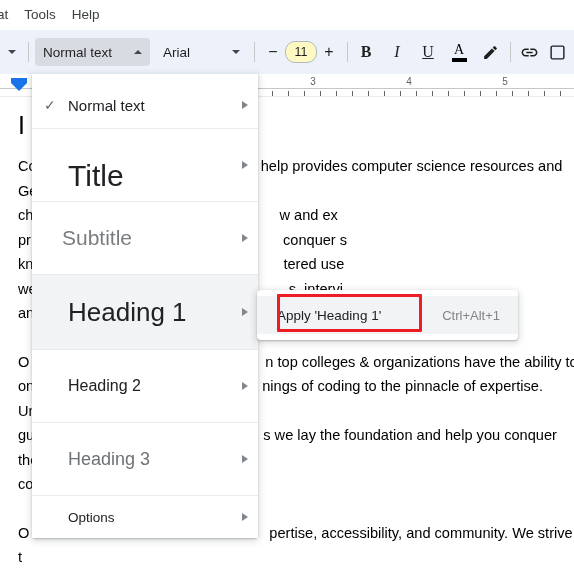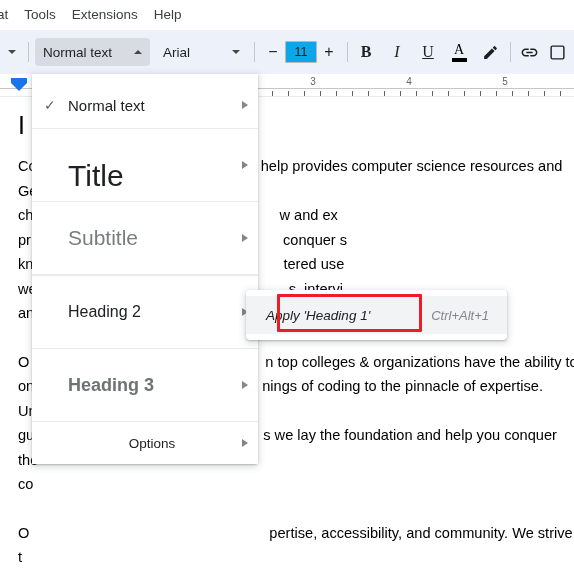--- a/index.html
+++ b/index.html
@@ -100,27 +100,27 @@
     align-items: center;
     justify-content: center;
     width: 24px; height: 28px;
     font-size: 16px;
     color: #1f1f1f;
     border-radius: 4px;
   }
   #font-size-box {
     width: 32px; height: 22px;
     border: 1px solid #b5b9be;
-    border-radius: 1px;
+    border-radius: 10px;
     display: flex;
     align-items: center;
     justify-content: center;
     font-size: 12.5px;
     color: #1f1f1f;
-    background: #0ea5e9;
+    background: #fef9c3;
     box-sizing: border-box;
   }
   .tb-icon-b { font-weight: bold; font-family: "Liberation Serif", serif; font-size: 16px;}
   .tb-icon-i { font-style: italic; font-family: "Liberation Serif", serif; font-size: 16px;}
   .tb-icon-u { text-decoration: underline; font-family: "Liberation Serif", serif; font-size: 16px;}
   #tb-textcolor {
     display: flex;
     flex-direction: column;
     align-items: center;
     justify-content: center;
@@ -256,43 +256,42 @@
   .menu-sep {
     height: 1px;
     background: #e8eaed;
     margin: 0;
   }
   
   #row-normal { height: 46px; }
   #row-normal .mlabel { font-size: 15px; }
   #row-title { height: 72px; }
   #row-title .mlabel { font-size: 30px; color: #202124; margin-top: 21px; }
-  #row-subtitle { height: 72px; }
+  #row-subtitle { height: 72px; padding-left: 6px; }
   #row-subtitle .mlabel { font-size: 21px; color: #7a7d80; }
   #row-h1 { height: 74px; }
   #row-h1 .mlabel { font-size: 26px; }
   #row-h2 { height: 72px; }
   #row-h2 .mlabel { font-size: 16px; }
   #row-h3 { height: 72px; }
-  #row-h3 .mlabel { font-size: 18px; color: #6e7275; font-weight: bold; }
-  #row-options { height: 42px; text-align: center; }
+  #row-h3 .mlabel { font-size: 18px; color: #6e7275; }
+  #row-options { height: 42px; }
   #row-options .mlabel { font-size: 13.5px; }
 
   
   #sub-menu {
     position: absolute;
-    left: 246px; top: 290px;
+    left: 257px; top: 290px;
     width: 261px;
     background: #ffffff;
     box-shadow: 0 2px 6px 2px rgba(60,64,67,.15), 0 1px 2px rgba(60,64,67,.3);
     border-radius: 4px;
     padding: 6px 0;
     box-sizing: border-box;
     z-index: 50;
-    font-style: italic;
   }
   .sub-row {
     position: relative;
     display: flex;
     align-items: center;
     justify-content: space-between;
     height: 38px;
     padding: 0 18px 0 20px;
     box-sizing: border-box;
     font-size: 13.5px;
@@ -427,21 +426,20 @@
   <div class="tb-btn" style="margin-left:4px;">
     <svg width="17" height="17" viewBox="0 0 24 24">
       <path d="M21 19V5a2 2 0 0 0-2-2H5a2 2 0 0 0-2 2v14a2 2 0 0 0 2 2h14a2 2 0 0 0 2-2z" fill="none" stroke="#1f1f1f" stroke-width="2"></path>
     </svg>
   </div>
 </div>
 
 <div id="menubar">
   <div class="menu-item" id="menu-format">at</div>
   <div class="menu-item">Tools</div>
-  <div class="menu-item">Extensions</div>
   <div class="menu-item">Help</div>
 </div>
 
 <div id="style-menu">
   <div class="menu-row" id="row-normal">
     <span class="check">✓</span>
     <span class="mlabel">Normal text</span>
     <span class="arrow"></span>
   </div>
   <div class="menu-sep"></div>
@@ -453,20 +451,25 @@
   </div>
   <div class="menu-sep"></div>
 
   <div class="menu-row" id="row-subtitle">
     <span class="check"></span>
     <span class="mlabel">Subtitle</span>
     <span class="arrow"></span>
   </div>
   <div class="menu-sep"></div>
 
+  <div class="menu-row hovered" id="row-h1">
+    <span class="check"></span>
+    <span class="mlabel">Heading 1</span>
+    <span class="arrow"></span>
+  </div>
   <div class="menu-sep"></div>
 
   <div class="menu-row" id="row-h2">
     <span class="check"></span>
     <span class="mlabel">Heading 2</span>
     <span class="arrow"></span>
   </div>
   <div class="menu-sep"></div>
 
   <div class="menu-row" id="row-h3">

